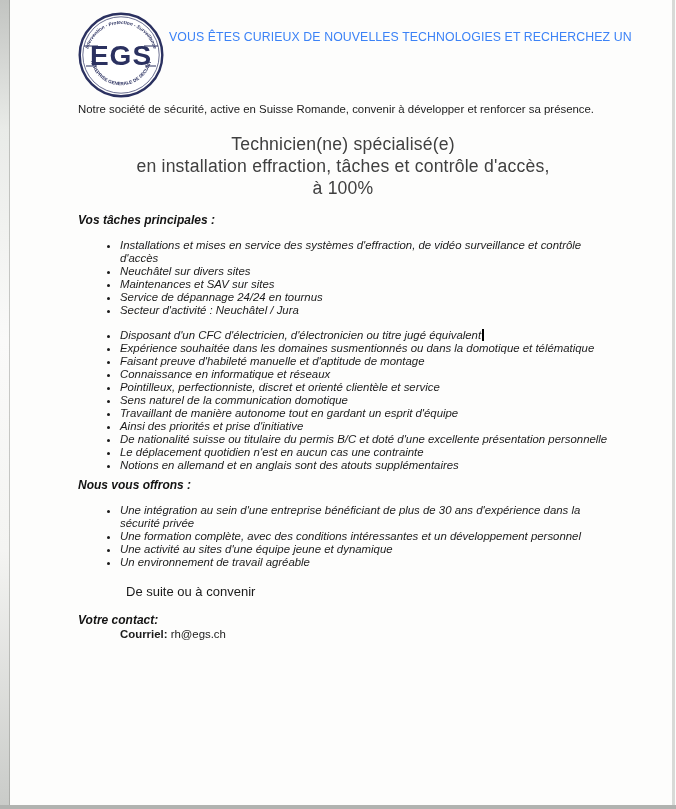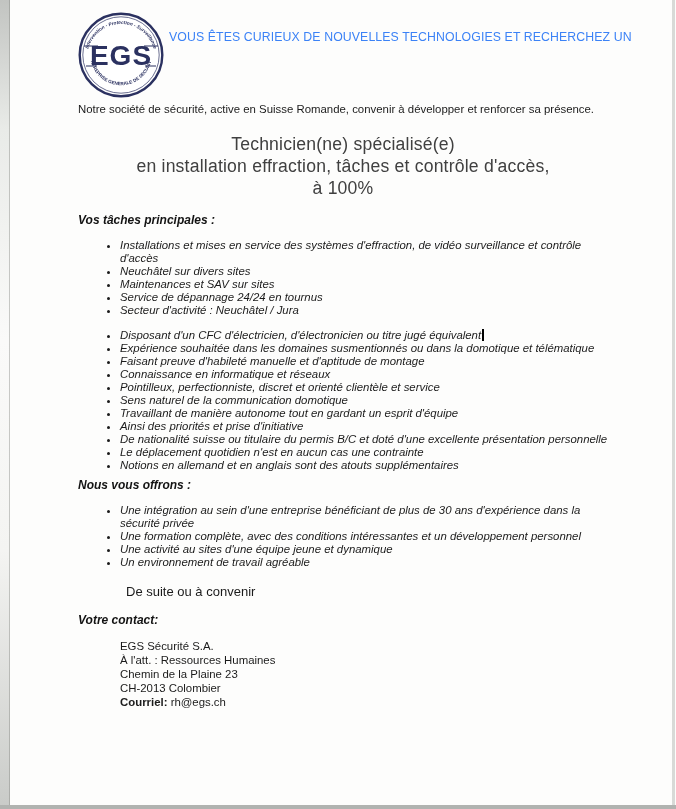--- a/index.html
+++ b/index.html
@@ -156,26 +156,20 @@
           <li>Un environnement de travail agréable</li>
         </ul>
     </section>
 
     <section>
       <p class="entry-text">De suite ou à convenir</p>
     </section>
 
     <section>
       <h2 class="sec-heading contact-heading">Votre contact:</h2>
-      <div class="contact-block">
-          <div>EGS Sécurité S.A.</div>
-          <div>À l'att. : Ressources Humaines</div>
-          <div>Chemin de la Plaine 23</div>
-          <div>CH-2013 Colombier</div>
-        </div>
       <div class="email-line">
         <span class="email-label">Courriel:</span>
         <span>rh@egs.ch</span>
       </div>
     </section>
 
   </div>
 </div>
 
 </body></html>

